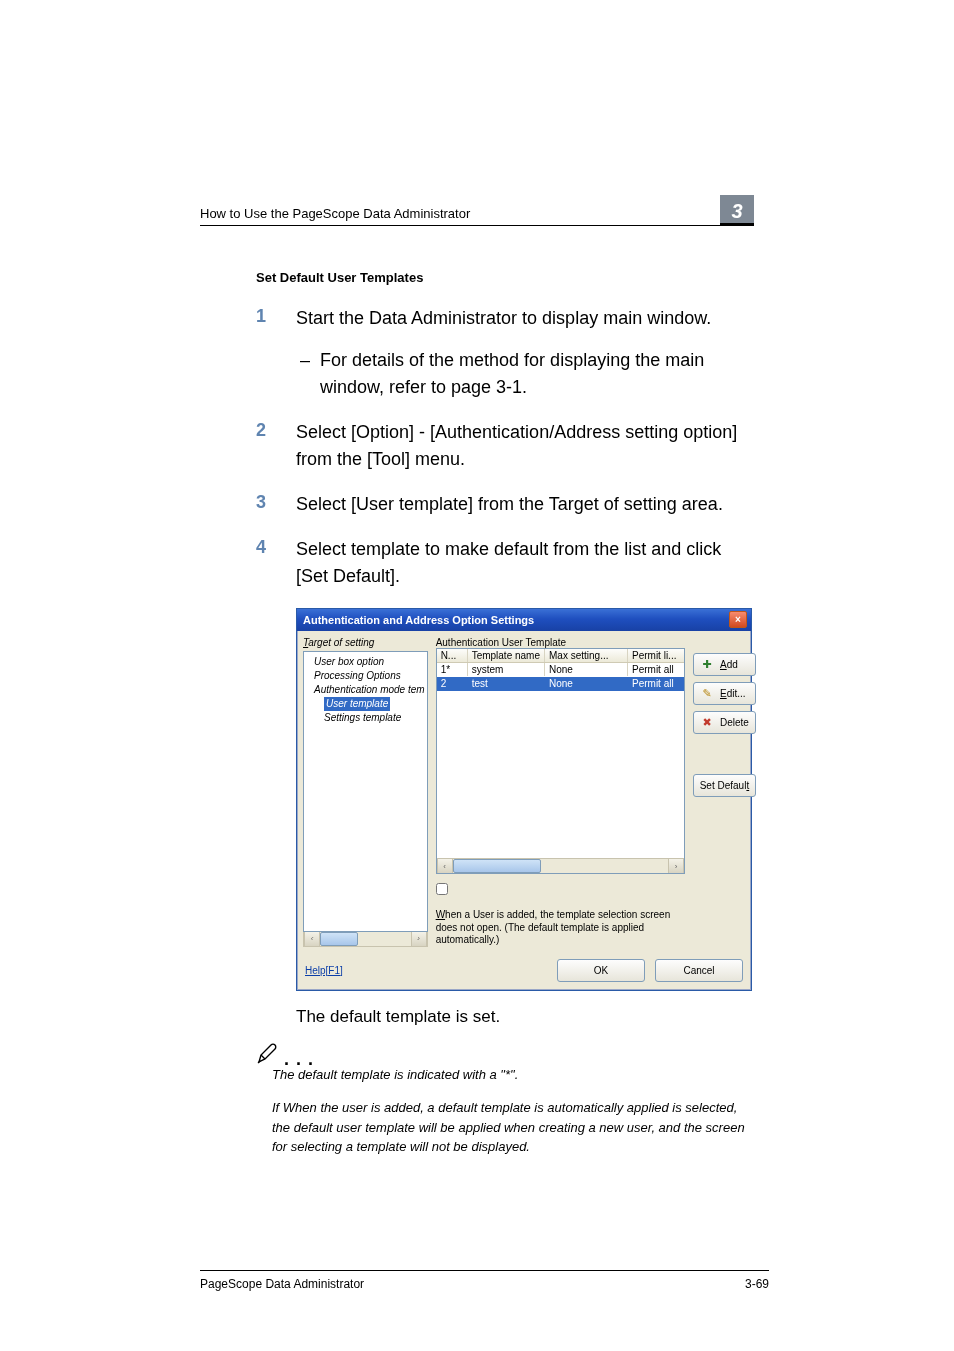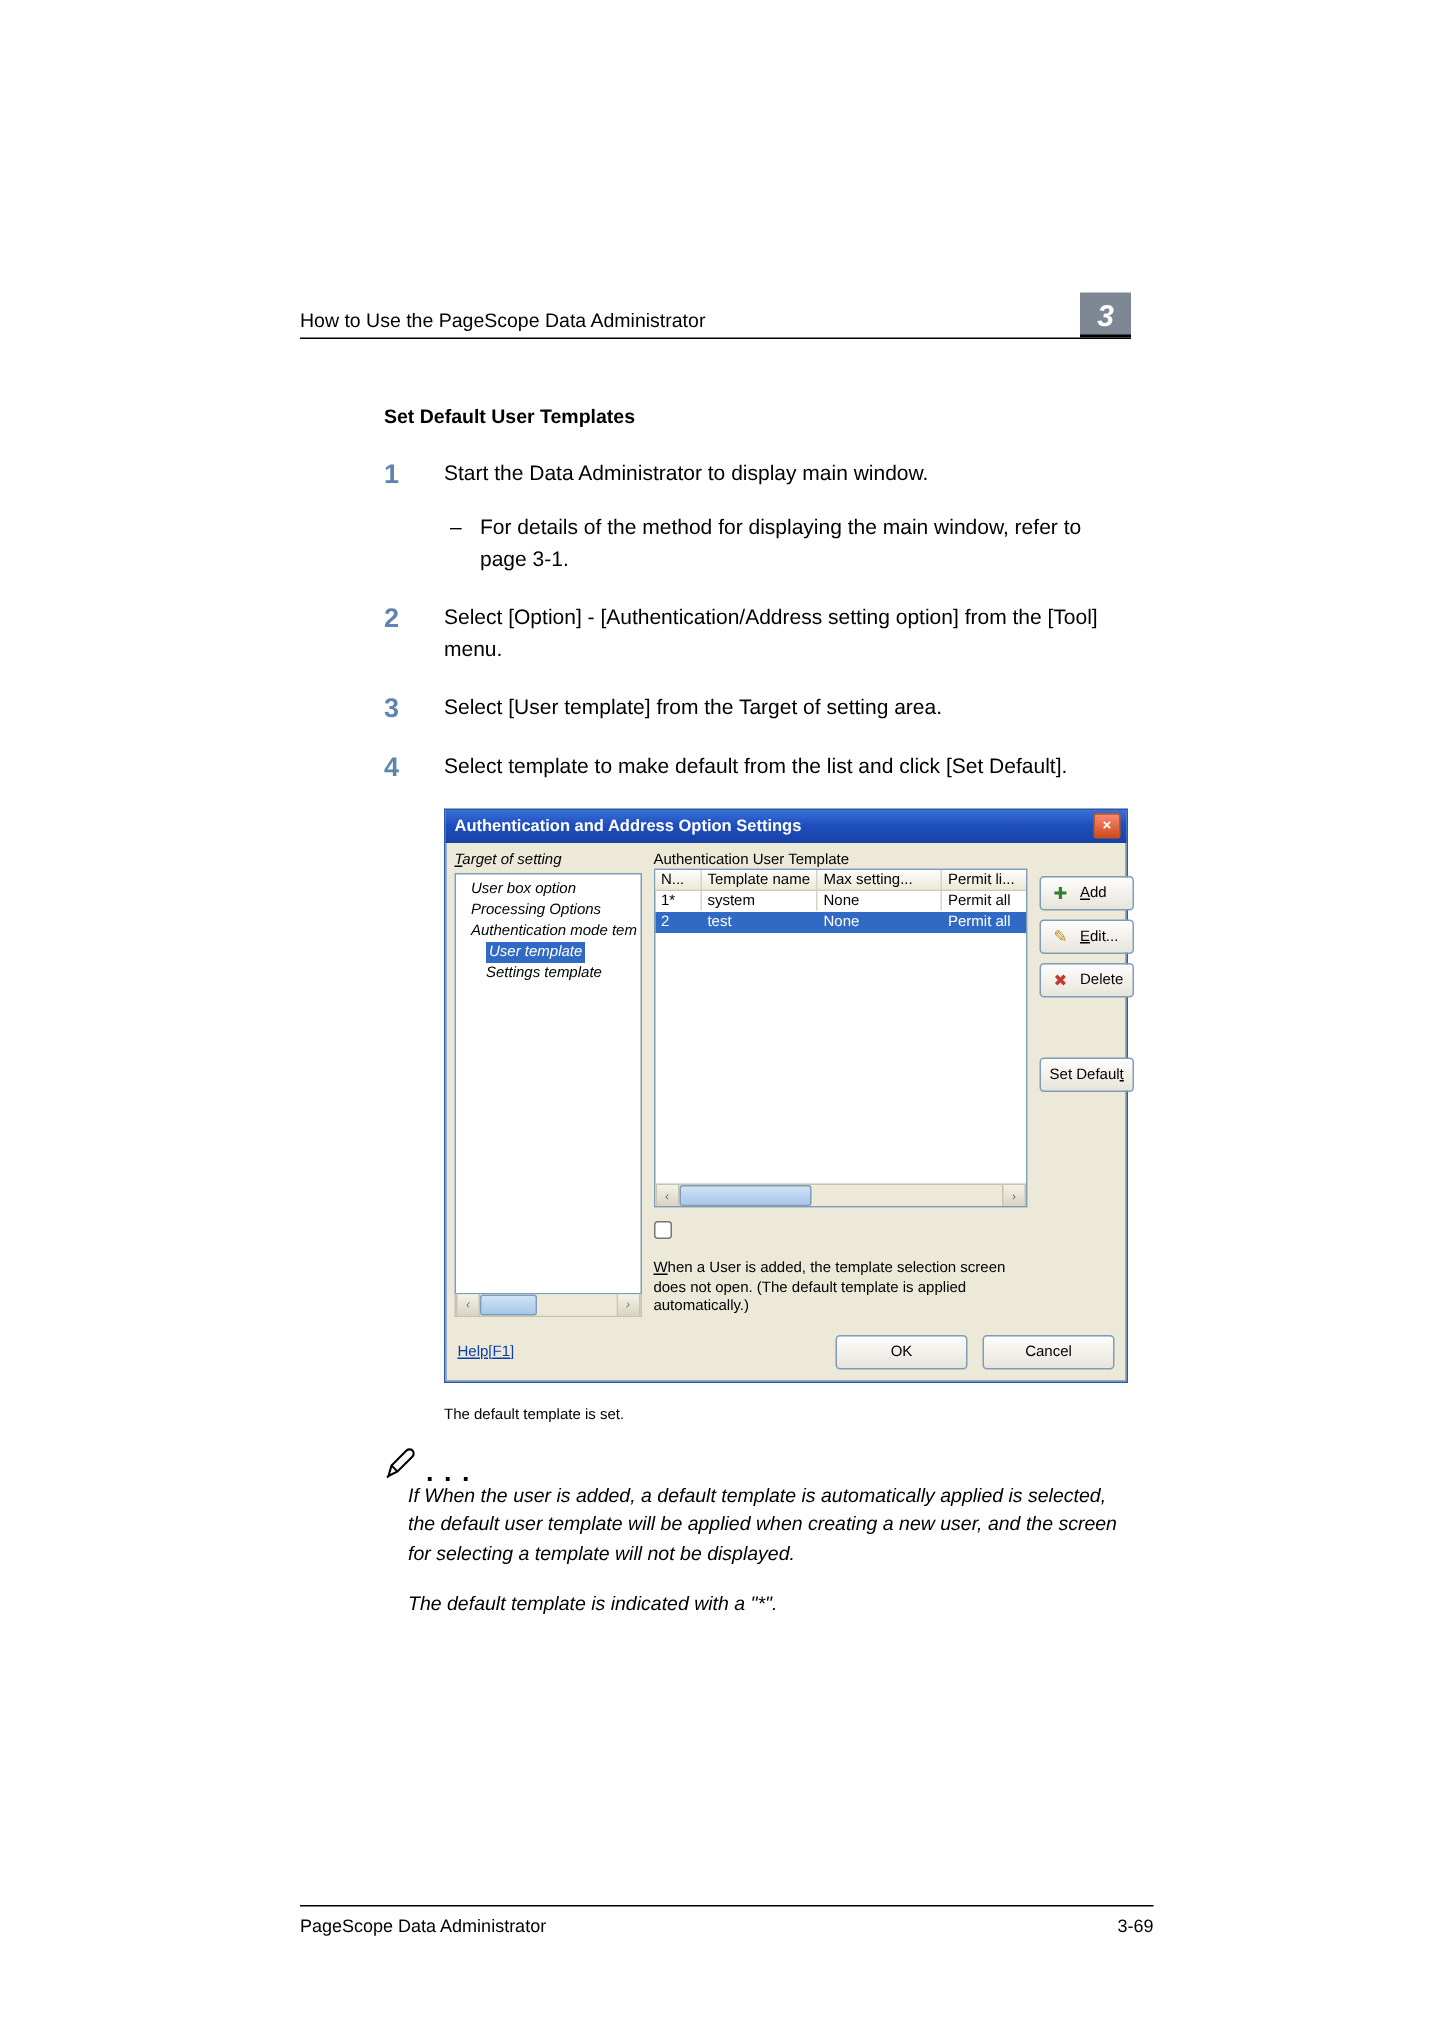--- a/index.html
+++ b/index.html
@@ -51,21 +51,21 @@
   ol.steps {
     list-style: none;
     margin: 0;
     padding: 0;
     counter-reset: step;
   }
   ol.steps > li {
     position: relative;
     padding-left: 96px;
     margin-bottom: 18px;
-    font-size: 14px;
+    font-size: 18px;
     line-height: 1.5;
     counter-increment: step;
     min-height: 20px;
   }
   ol.steps > li::before {
     content: counter(step);
     position: absolute;
     left: 56px;
     top: -2px;
     font-size: 18px;
@@ -78,21 +78,21 @@
     padding-left: 24px;
     margin-top: 15px;
   }
   .sub-item::before {
     content: "–";
     position: absolute;
     left: 4px;
     top: 0;
   }
   .caption {
-    font-size: 10px;
+    font-size: 17px;
     margin: 10px 0 14px 96px;
   }
   .note-icon-row {
     margin-left: 56px;
     margin-top: 10px;
     display: flex;
     align-items: flex-end;
     gap: 4px;
   }
   .note-dots {
@@ -473,21 +473,21 @@
   <div class="caption">The default template is set.</div>
 
   <div class="note-icon-row">
     <svg class="pen-icon" viewBox="0 0 24 24">
       <path d="M3 21 L5 14 L15 4 C16 3 18 3 19 4 C20 5 20 7 19 8 L9 18 L3 21 Z" fill="none" stroke="#000" stroke-width="1.4"></path>
       <path d="M5 14 L9 18" stroke="#000" stroke-width="1.2"></path>
       <path d="M2 22 L4 20" stroke="#000" stroke-width="1.2"></path>
     </svg>
     <span class="note-dots">. . .</span>
   </div>
+  <div class="note-body">The default template is indicated with a "*".</div>
   <div class="note-body">If When the user is added, a default template is automatically applied is selected, the default user template will be applied when creating a new user, and the screen for selecting a template will not be displayed.</div>
-  <div class="note-body">The default template is indicated with a "*".</div>
 
   <div class="footer">
     <span>PageScope Data Administrator</span>
     <span>3-69</span>
   </div>
 
 </div>
 
 </body></html>

